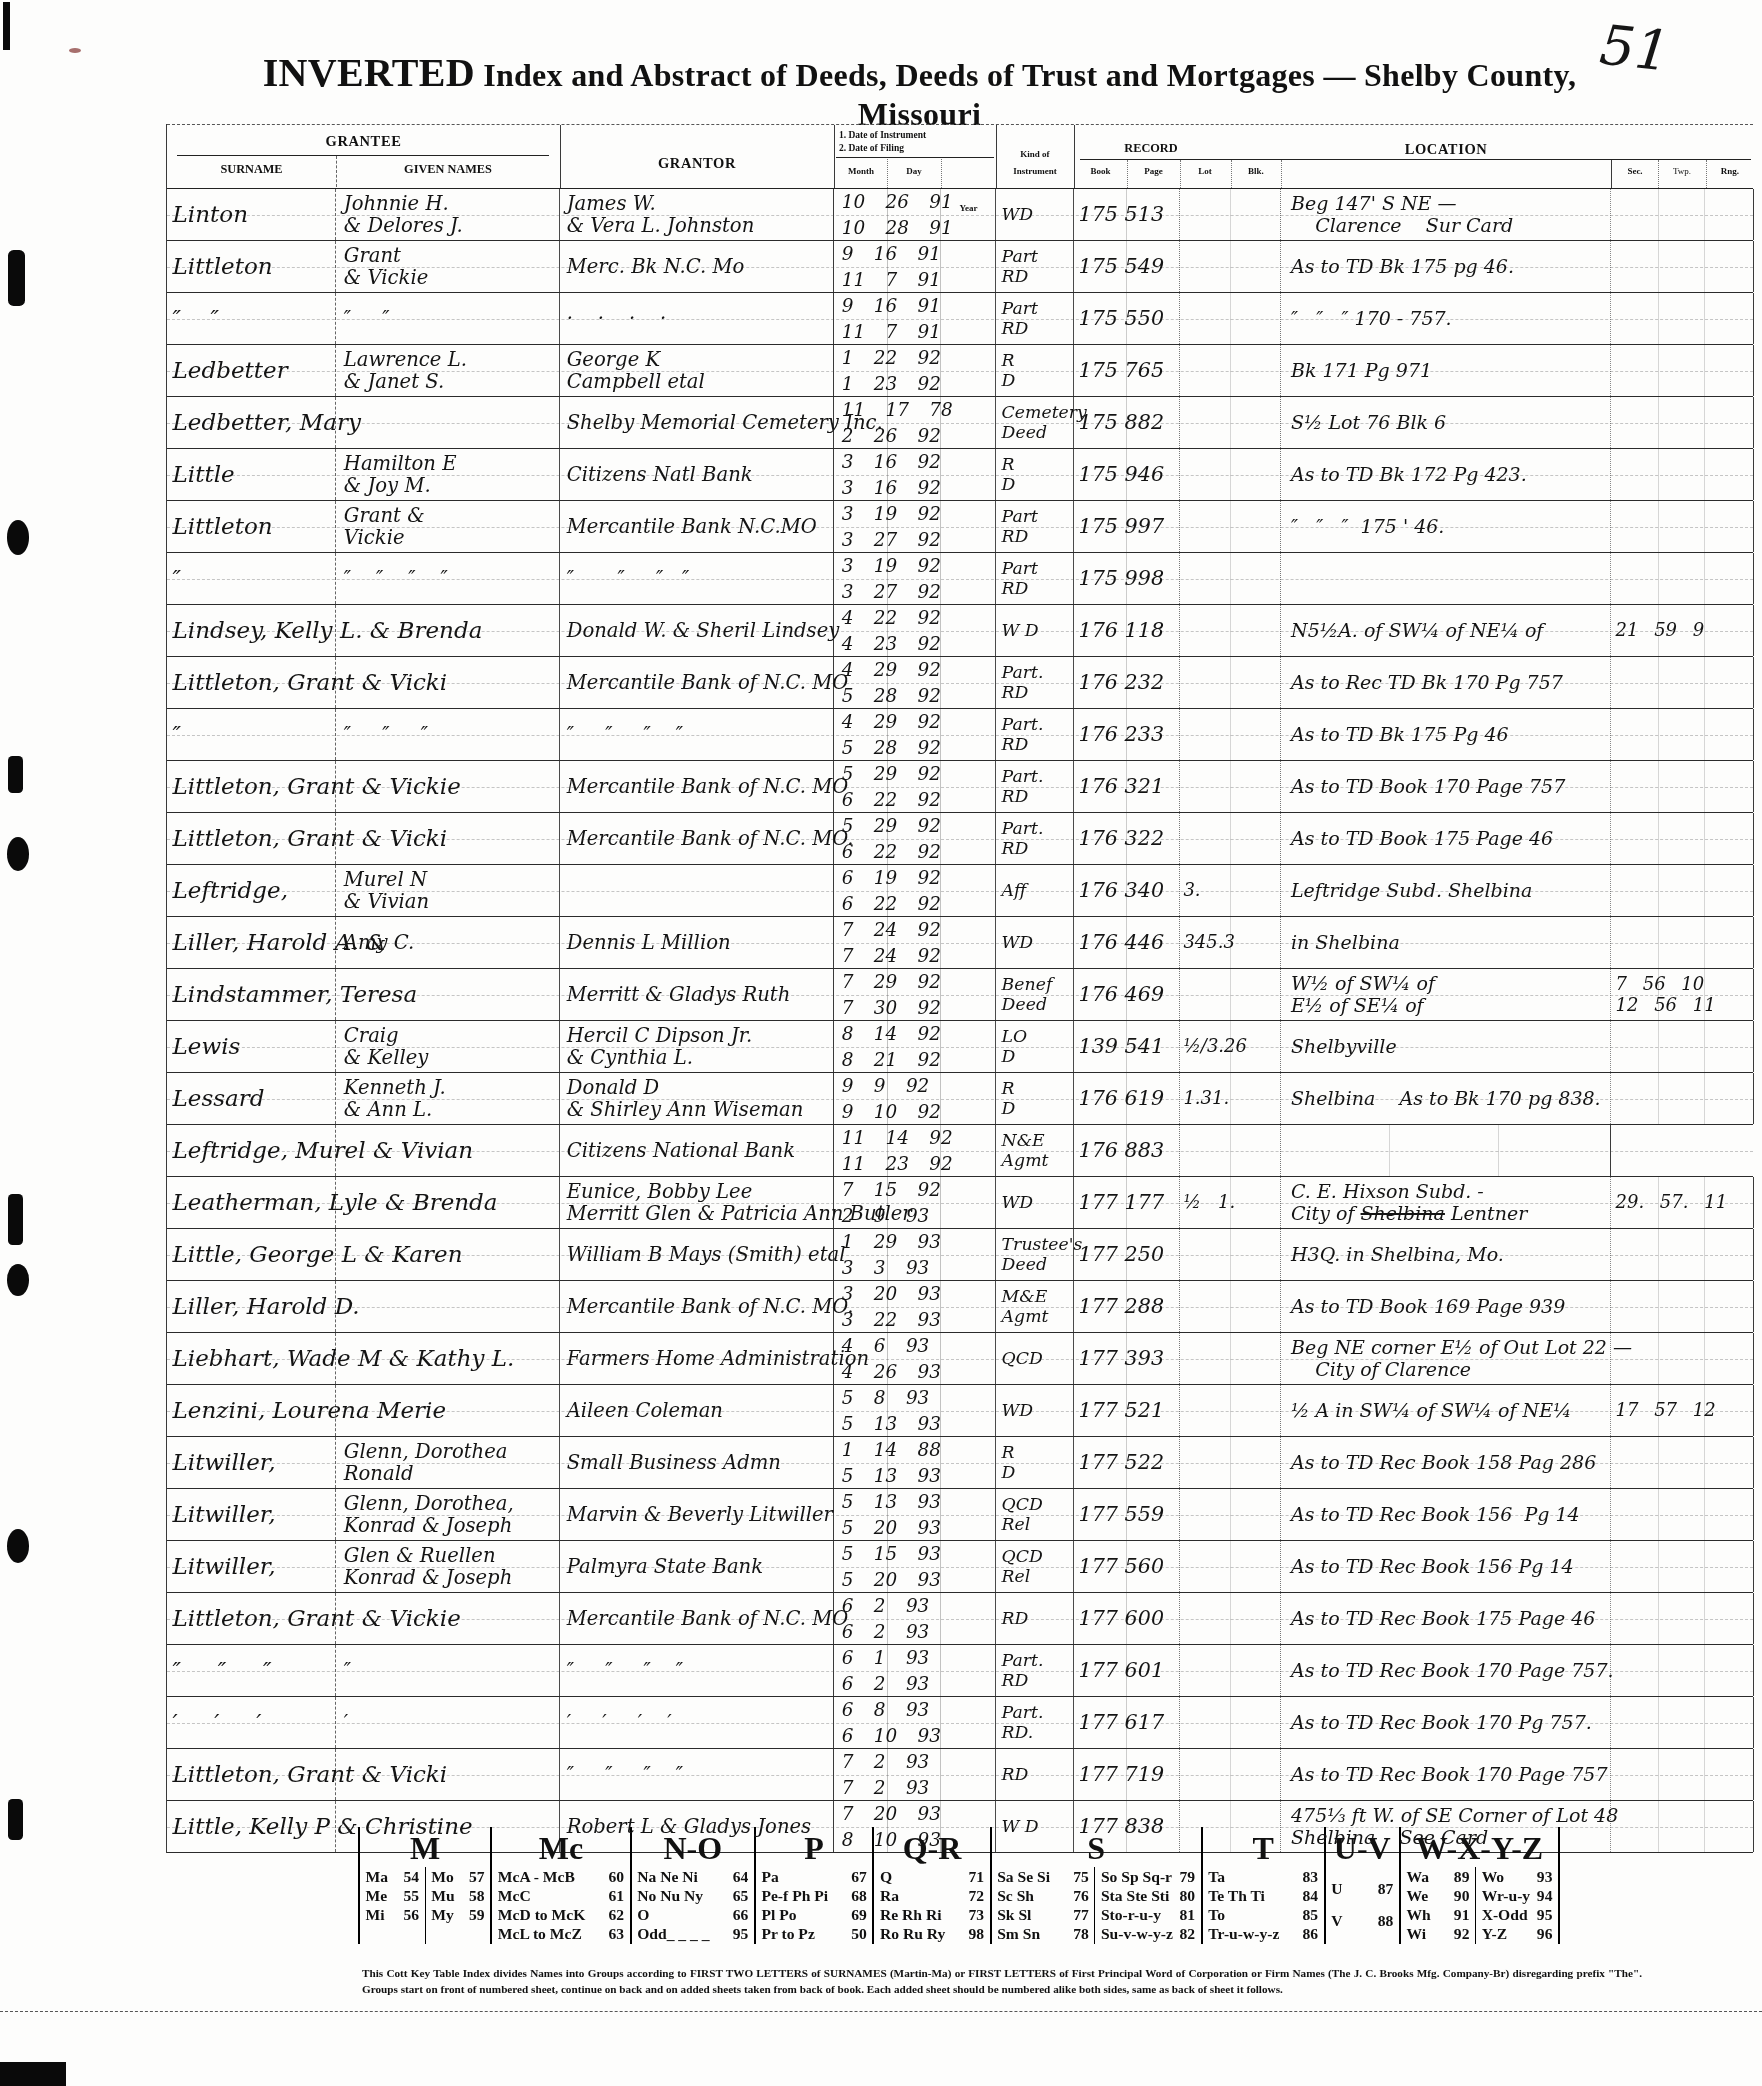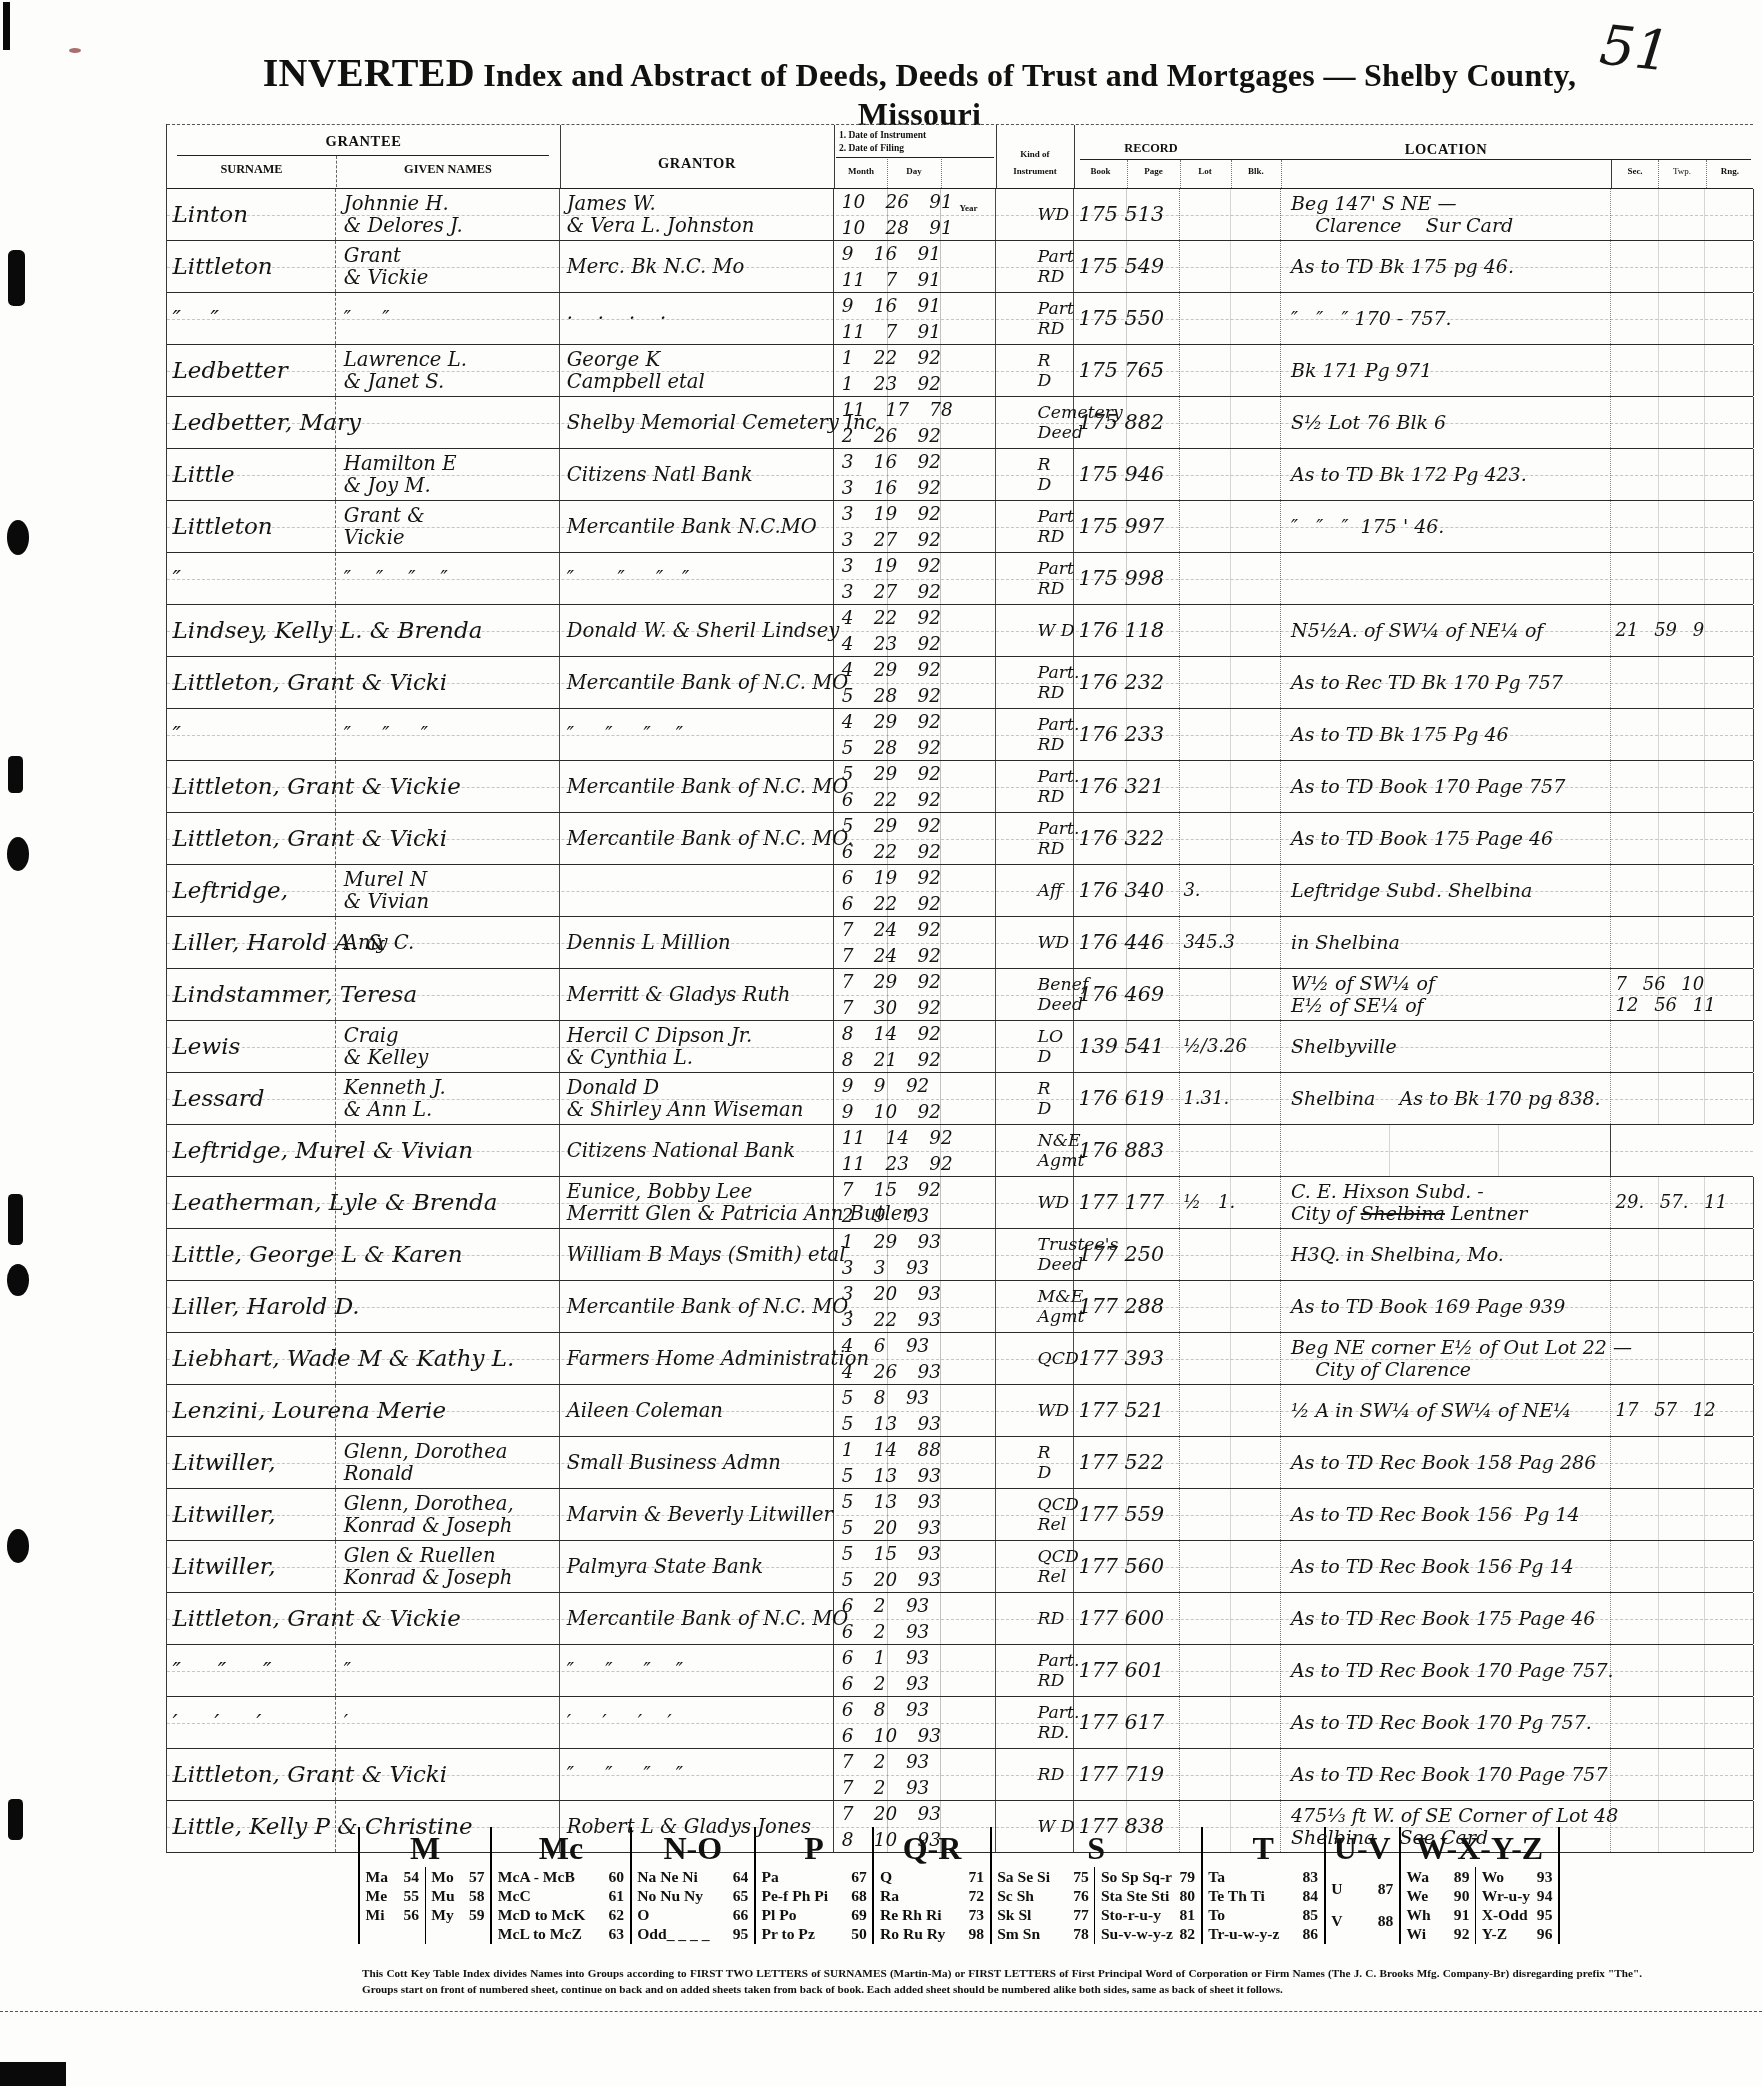--- a/index.html
+++ b/index.html
@@ -41,21 +41,21 @@
   .c-sur .hwt{font-size:23px;}
   .c-giv{padding-left:7.8px;border-right:1.1px solid #4a4a4a;justify-content:flex-start;}
   .c-giv .hwt{font-size:19.6px;}
   .c-gra{padding-left:6.7px;border-right:1.1px solid #3a3a3a;}
   .c-gra .hwt{font-size:19.6px;}
   .c-date{flex-direction:column;justify-content:space-around;border-right:1.1px solid #4a4a4a;
           background:linear-gradient(#999,#999) 33% 0/0.6px 100% no-repeat,
                      linear-gradient(#999,#999) 66% 0/0.6px 100% no-repeat;}
   .dline{font-family:"DejaVu Serif",serif;font-style:italic;font-size:18.4px;color:#141414;
          width:100%;padding:0 7.8px;box-sizing:border-box;word-spacing:14.5px;white-space:pre;}
-  .c-kind{padding-left:5.6px;border-right:1.1px solid #4a4a4a;margin-left:36px;}
+  .c-kind{padding-left:5.6px;border-right:1.1px solid #4a4a4a;}
   .c-kind .hwt{font-size:17.3px;}
   .c-rec{padding-left:4.5px;border-right:1.1px dotted #777;
          background:linear-gradient(#aaa,#aaa) 50% 0/0.6px 100% no-repeat;}
   .c-rec .hwt{font-size:20.7px;}
   .c-lot{padding-left:3.4px;border-right:1.1px dotted #777;
          background:linear-gradient(#bbb,#bbb) 50% 0/0.6px 100% no-repeat;}
   .c-lot .hwt{font-size:18px;}
   .c-loc{padding-left:10px;border-right:1.1px dotted #888;}
   .c-loc .hwt{font-size:19px;}
   .c-sec{padding-left:4.5px;border-right:1.1px solid #3a3a3a;

